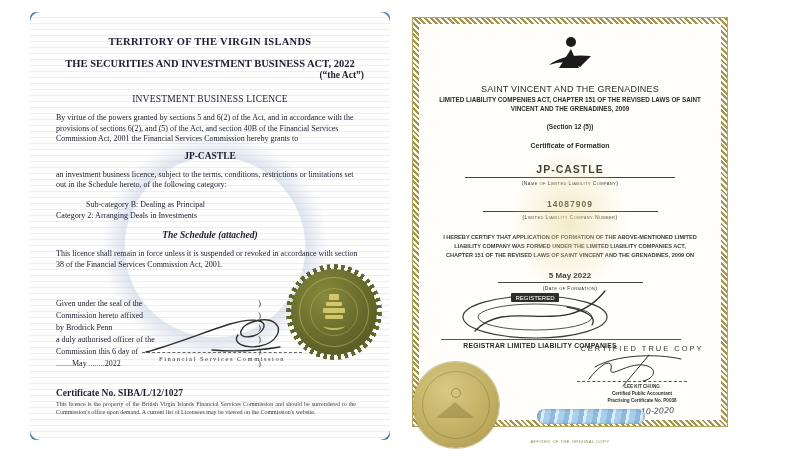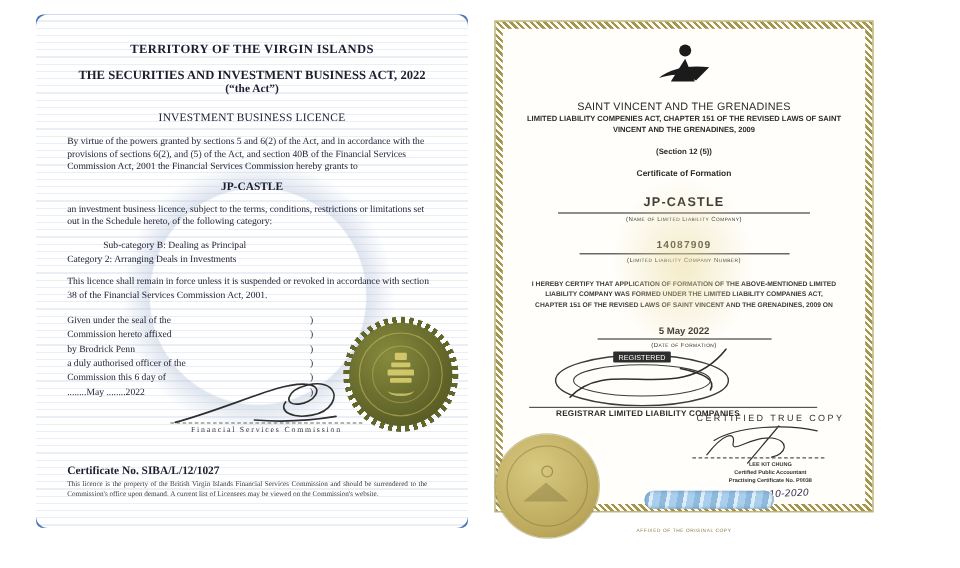--- a/index.html
+++ b/index.html
@@ -11,29 +11,29 @@
     background:#4c73b5;border-radius:6px;box-sizing:border-box;}
   .bvi-paper{position:relative;width:100%;height:100%;border-radius:10px;box-sizing:border-box;
     background:
       repeating-linear-gradient(180deg,#ffffff 0 5px,#e9eef7 5px 6px);
     overflow:hidden;color:#1c1c30;}
   .bvi-watermark{position:absolute;left:70px;top:120px;width:230px;height:230px;border-radius:50%;
     background:radial-gradient(circle,rgba(185,198,218,0.0) 55%,rgba(185,198,218,0.45) 56%,rgba(185,198,218,0.0) 70%);}
   .bvi-content{position:relative;box-sizing:border-box;padding:24px 26px 0 26px;text-align:center;}
   .bvi-t1{font-weight:bold;font-size:10.5px;letter-spacing:.3px;}
   .bvi-t2{font-weight:bold;font-size:10.5px;margin-top:11px;}
-  .bvi-t3{font-weight:bold;font-size:9.5px;margin-top:1px;}
+  .bvi-t3{font-weight:bold;font-size:9.5px;margin-top:1px;text-align:right;}
   .bvi-lic{font-size:9.5px;margin-top:14px;letter-spacing:.2px;}
   .bvi-sec{font-size:9px;margin-top:2px;}
   .bvi-par{font-size:8px;line-height:1.32;text-align:left;margin-top:9px;}
   .bvi-name{font-weight:bold;font-size:9.5px;margin-top:6px;}
   .bvi-cats{font-size:8px;line-height:1.35;text-align:left;margin-top:9px;}
   .bvi-cats .indent{padding-left:30px;}
   .bvi-sched{font-weight:bold;font-style:italic;font-size:9.5px;margin-top:9px;}
-  .seal-rows{margin-top:10px;text-align:right;font-size:8px;line-height:1.5;width:205px;}
+  .seal-rows{margin-top:28px;text-align:right;font-size:8px;line-height:1.5;width:205px;}
   .seal-row{display:flex;justify-content:space-between;}
   
   .fsc-seal{position:absolute;right:8px;top:252px;width:96px;height:96px;}
   .fsc-scallop{position:absolute;inset:0;border-radius:50%;
     background:repeating-conic-gradient(#63662a 0deg 4.5deg,rgba(0,0,0,0) 4.5deg 9deg);}
   .fsc-body{position:absolute;inset:5px;border-radius:50%;
     background:radial-gradient(circle at 38% 32%,#868a3d,#616529 62%,#4e521f 100%);}
   .fsc-ring1{position:absolute;inset:13px;border-radius:50%;border:1px solid rgba(215,202,105,.5);}
   .fsc-ring2{position:absolute;inset:24px;border-radius:50%;border:1px solid rgba(215,202,105,.35);}
   .fsc-emblem{position:absolute;left:0;right:0;top:30px;display:flex;flex-direction:column;align-items:center;gap:2px;}
@@ -109,20 +109,21 @@
         <div class="bvi-t2">THE SECURITIES AND INVESTMENT BUSINESS ACT, 2022</div>
         <div class="bvi-t3">(“the Act”)</div>
         <div class="bvi-lic">INVESTMENT BUSINESS LICENCE</div>
         <div class="bvi-par">By virtue of the powers granted by sections 5 and 6(2) of the Act, and in accordance with the provisions of sections 6(2), and (5) of the Act, and section 40B of the Financial Services Commission Act, 2001 the Financial Services Commission hereby grants to</div>
         <div class="bvi-name">JP-CASTLE</div>
         <div class="bvi-par">an investment business licence, subject to the terms, conditions, restrictions or limitations set out in the Schedule hereto, of the following category:</div>
         <div class="bvi-cats">
           <div class="indent">Sub-category B: Dealing as Principal</div>
           <div>Category 2: Arranging Deals in Investments</div>
         </div>
+        <div class="bvi-sched">The Schedule (attached)</div>
         <div class="bvi-par">This licence shall remain in force unless it is suspended or revoked in accordance with section 38 of the Financial Services Commission Act, 2001.</div>
 
         <div class="seal-rows">
           <div class="seal-row">
               <span>Given under the seal of the</span>
               <span>)</span>
             </div>
           <div class="seal-row">
               <span>Commission hereto affixed</span>
               <span>)</span>

